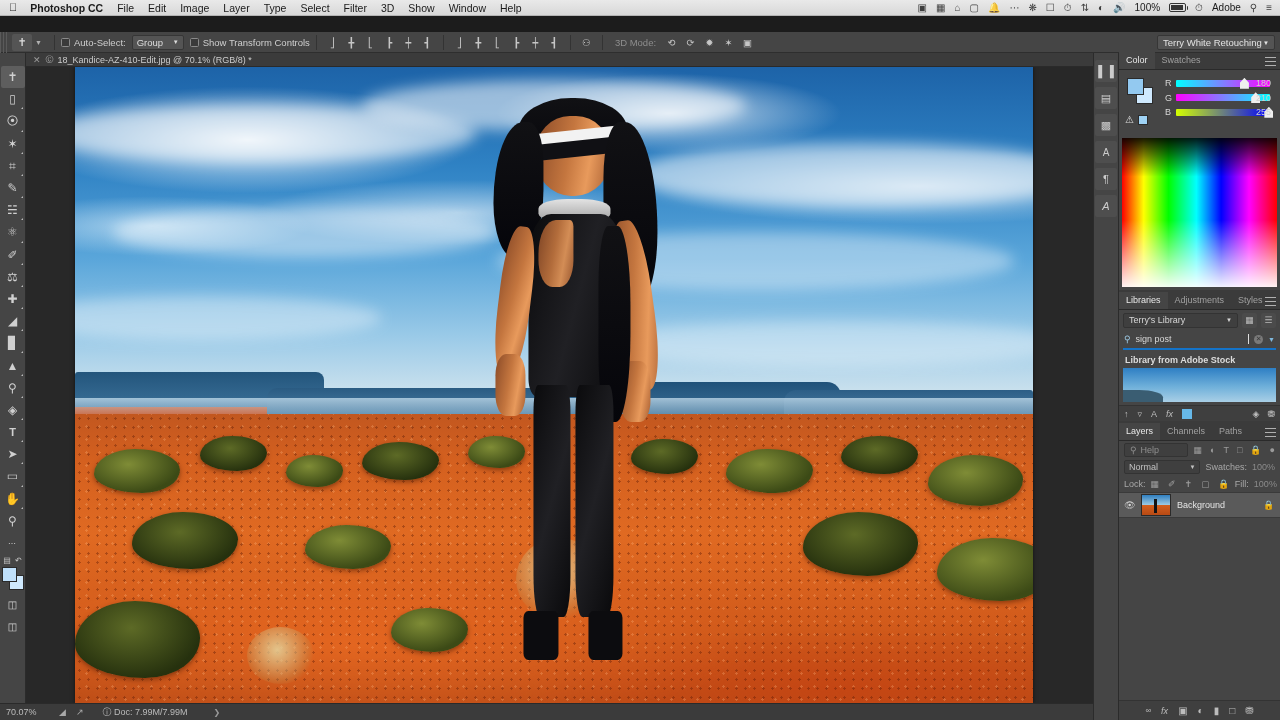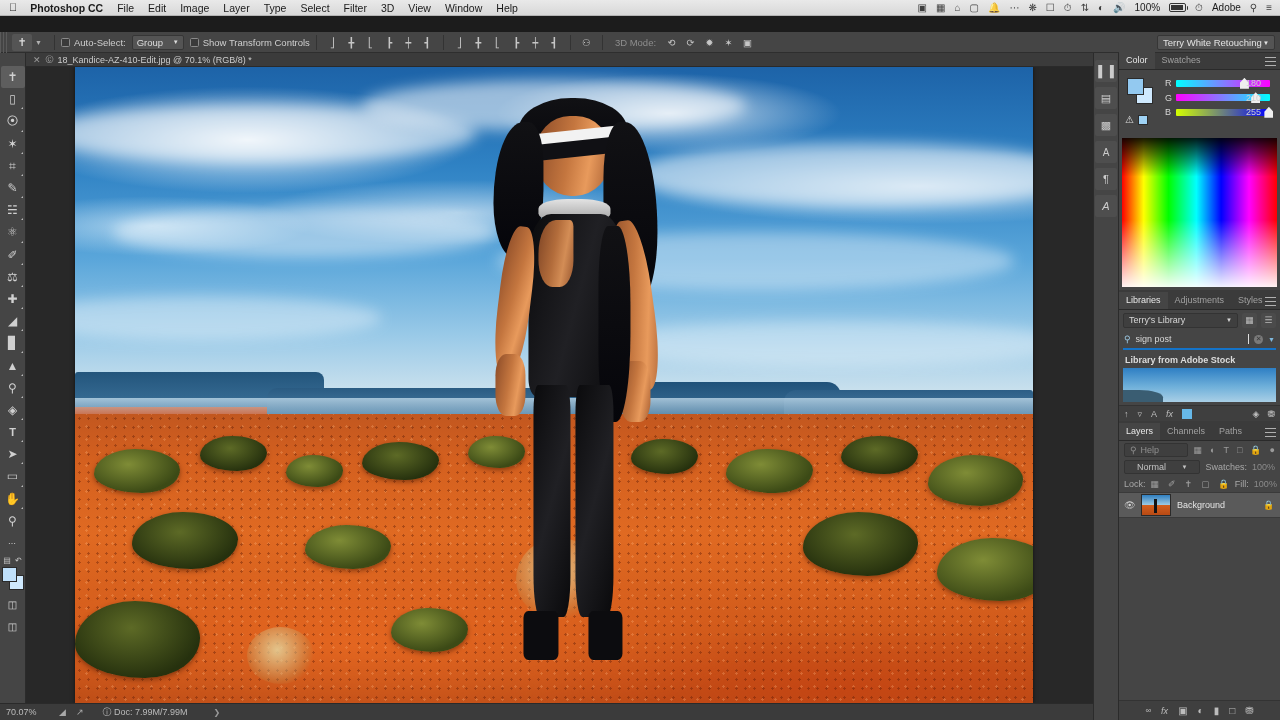--- a/index.html
+++ b/index.html
@@ -196,21 +196,21 @@
   .colorbody { height: 65px; background: #454545; position: relative; padding: 6px 6px 0 6px; }
   .cswatch { position: absolute; left: 8px; top: 8px; width: 26px; height: 26px; }
   .cswatch .c1 { position: absolute; left: 0; top: 0; width: 17px; height: 17px; background: #93c9f0; border: 1px solid #2b2b2b; z-index: 2; }
   .cswatch .c2 { position: absolute; left: 9px; top: 9px; width: 17px; height: 17px; background: #cfe9fe; border: 1px solid #2b2b2b; }
   .warn { position: absolute; left: 6px; top: 44px; display: flex; align-items: center; gap: 4px; }
   .warn .tri { color: #d8d8d8; font-size: 10px; }
   .warn .sq { width: 10px; height: 10px; background: #9fd3f5; border: 1px solid #2b2b2b; }
   .crow { position: relative; height: 14.5px; display: flex; align-items: center; padding-left: 40px; }
   .crow .lbl { width: 11px; font-size: 9px; color: #d6d6d6; }
   .crow .track { width: 94px; height: 7px; border-radius: 1px; position: relative; }
-  .crow .val { position: absolute; right: 13px; font-size: 9px; color: #cfcfcf; }
+  .crow .val { position: absolute; right: 3px; font-size: 9px; color: #cfcfcf; }
   .knob { position: absolute; top: -2px; width: 9px; height: 11px; background: #efefef;
     clip-path: polygon(50% 0, 100% 45%, 100% 100%, 0 100%, 0 45%); }
   .swatchstrip { height: 155px; background: #454545; padding: 3px; }
   .spectrum { width: 100%; height: 100%;
     background:
       linear-gradient(to bottom, rgba(255,255,255,0) 0%, rgba(255,255,255,0) 55%, rgba(255,255,255,.95) 100%),
       linear-gradient(to bottom, rgba(0,0,0,.9) 0%, rgba(0,0,0,0) 26%),
       linear-gradient(to right, #ff0000, #ffff00 14%, #00ff00 30%, #00ffff 48%, #0000ff 64%, #ff00ff 82%, #ff0000 100%);
   }
   .librow { height: 20px; display: flex; align-items: center; padding: 0 4px; gap: 4px; }
@@ -232,21 +232,21 @@
   .thumb .wm { position: absolute; left: 0; right: 0; top: 42%; text-align: center;
     font-size: 11px; color: rgba(255,255,255,.45); letter-spacing: .5px; }
   .thumb .idn { position: absolute; right: 3px; bottom: 2px; font-size: 5px; color: rgba(255,255,255,.7); }
   .libfoot { height: 16px; display: flex; align-items: center; padding: 0 5px; gap: 9px; font-size: 9px; color: #bdbdbd; background: #3f3f3f; border-top: 1px solid #333; }
   .libfoot .right { margin-left: auto; display: flex; gap: 8px; }
 
   
   .lrow { height: 17px; display: flex; align-items: center; padding: 0 5px; gap: 5px; font-size: 9px; color: #a8a8a8; }
   .kindbox { flex: 1; height: 14px; background: #3f3f3f; border: 1px solid #333; border-radius: 2px; display: flex; align-items: center; padding: 0 5px; gap: 4px; font-size: 9px; color: #8f8f8f; }
   .filtericons { display: flex; gap: 8px; color: #9a9a9a; font-size: 9px; align-items: center; }
-  .blendsel { width: 88px; height: 14px; background: #3f3f3f; border: 1px solid #333; border-radius: 2px; display: flex; align-items: center; justify-content: space-between; padding: 0 12px; font-size: 9px; color: #c2c2c2; }
+  .blendsel { width: 88px; height: 14px; background: #3f3f3f; border: 1px solid #333; border-radius: 2px; display: flex; align-items: center; justify-content: space-between; padding: 0 4px; font-size: 9px; color: #c2c2c2; }
   .opval { font-size: 9px; color: #8a8a8a; }
   .lockicons { display: flex; gap: 9px; color: #9d9d9d; font-size: 9px; align-items: center; }
   .layeritem { height: 26px; background: #5a5a5a; display: flex; align-items: center; padding: 0 5px; gap: 6px; border-top: 1px solid #3a3a3a; border-bottom: 1px solid #3a3a3a; }
   .layeritem .eye { width: 11px; color: #d8d8d8; font-size: 9px; }
   .lthumb { width: 30px; height: 22px; border: 1px solid #2a2a2a; overflow: hidden; position: relative; }
   .lthumb .s { position: absolute; left: 0; right: 0; top: 0; height: 48%; background: linear-gradient(#2f7fc0, #9fcbe4); }
   .lthumb .g { position: absolute; left: 0; right: 0; top: 48%; bottom: 0; background: linear-gradient(#d4601f, #b84a14); }
   .lthumb .f { position: absolute; left: 42%; top: 18%; width: 10%; height: 72%; background: #121214; }
   .lname { font-size: 9px; color: #e4e4e4; flex: 1; }
   .lockbadge { color: #c9c9c9; font-size: 9px; }
@@ -264,21 +264,21 @@
     <span class="apple"></span>
     <span class="mi bold">Photoshop CC</span>
     <span class="mi">File</span>
     <span class="mi">Edit</span>
     <span class="mi">Image</span>
     <span class="mi">Layer</span>
     <span class="mi">Type</span>
     <span class="mi">Select</span>
     <span class="mi">Filter</span>
     <span class="mi">3D</span>
-    <span class="mi">View</span>
+    <span class="mi">Show</span>
     <span class="mi">Window</span>
     <span class="mi">Help</span>
     <span class="spacer"></span>
     <span class="tray">
       <span class="ic">▣</span>
       <span class="ic">▦</span>
       <span class="ic">⌂</span>
       <span class="ic">▢</span>
       <span class="ic">🔔</span>
       <span class="ic">⋯</span>

